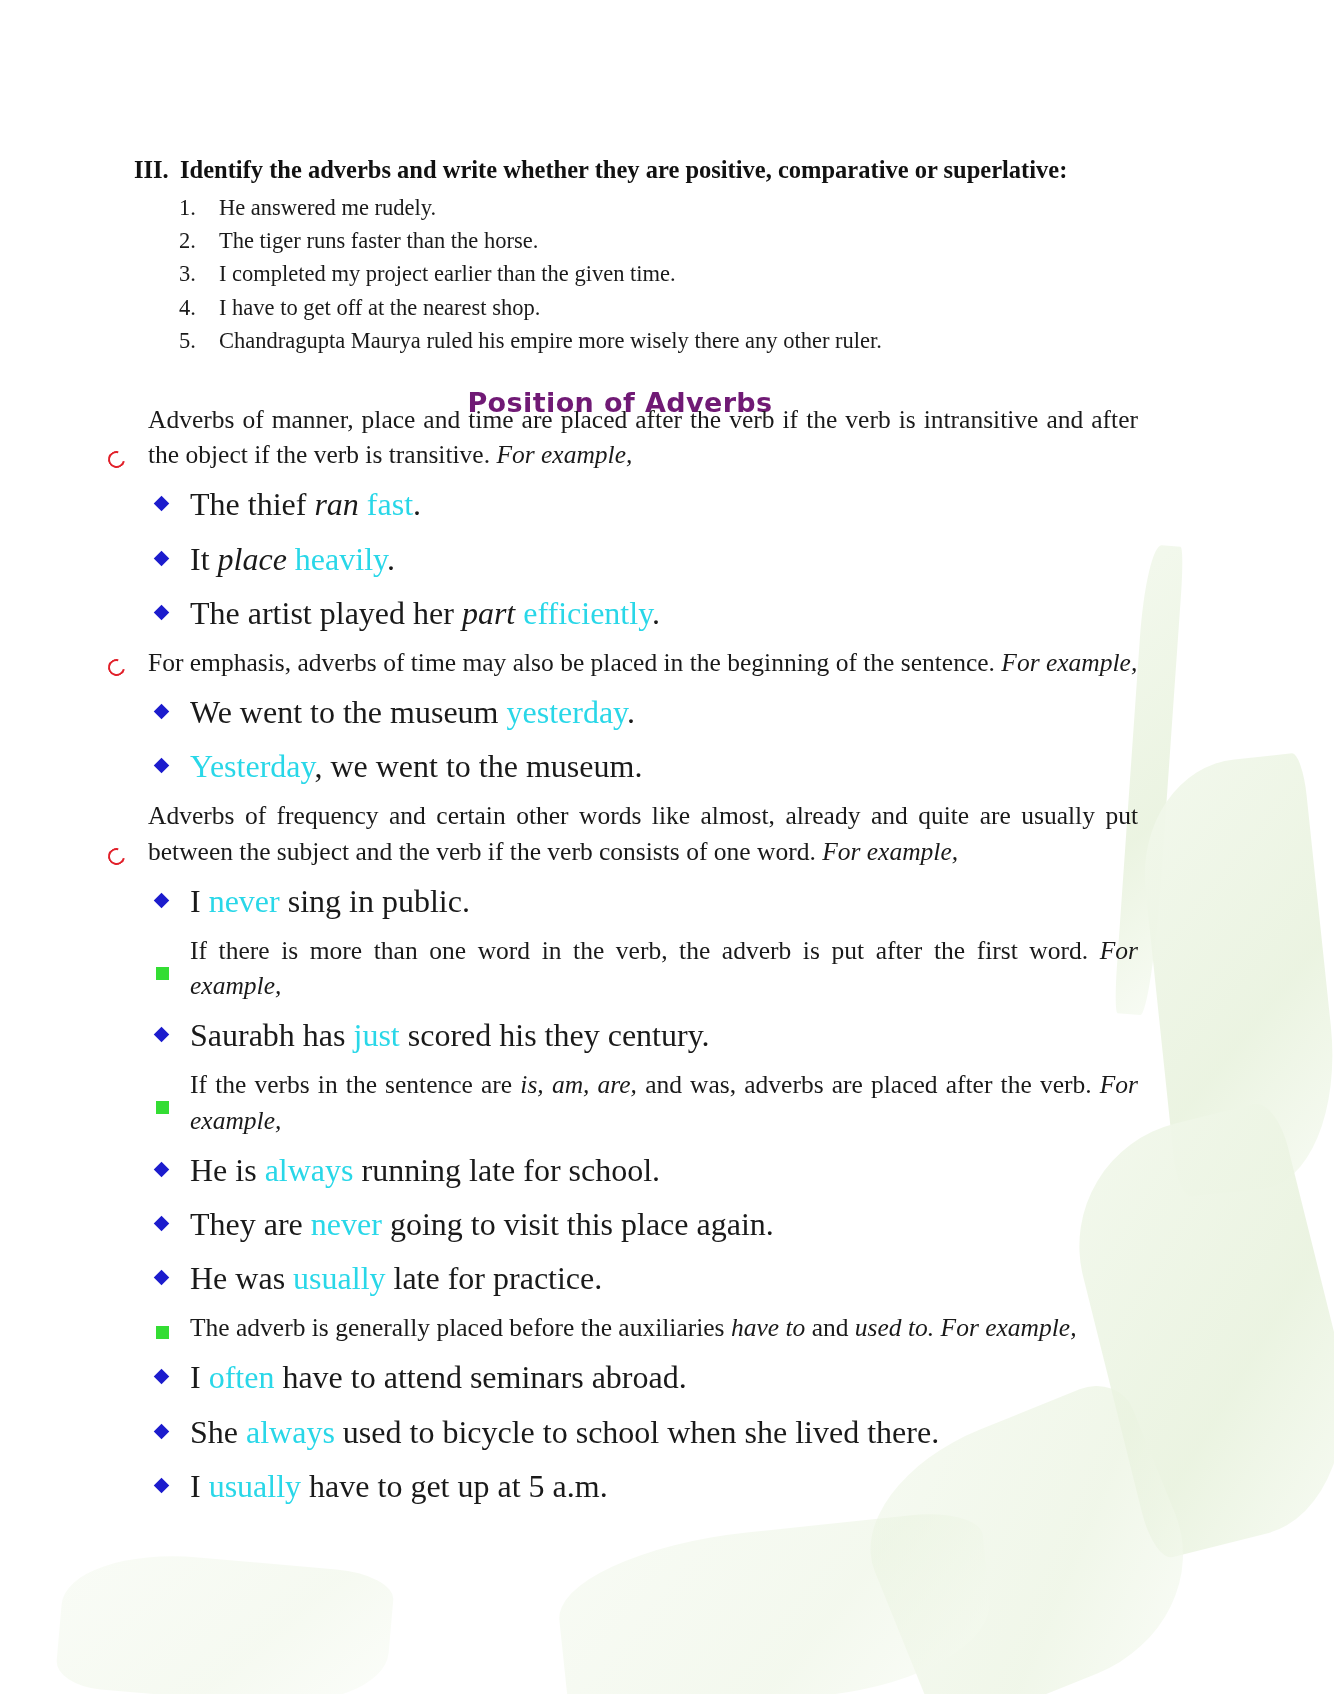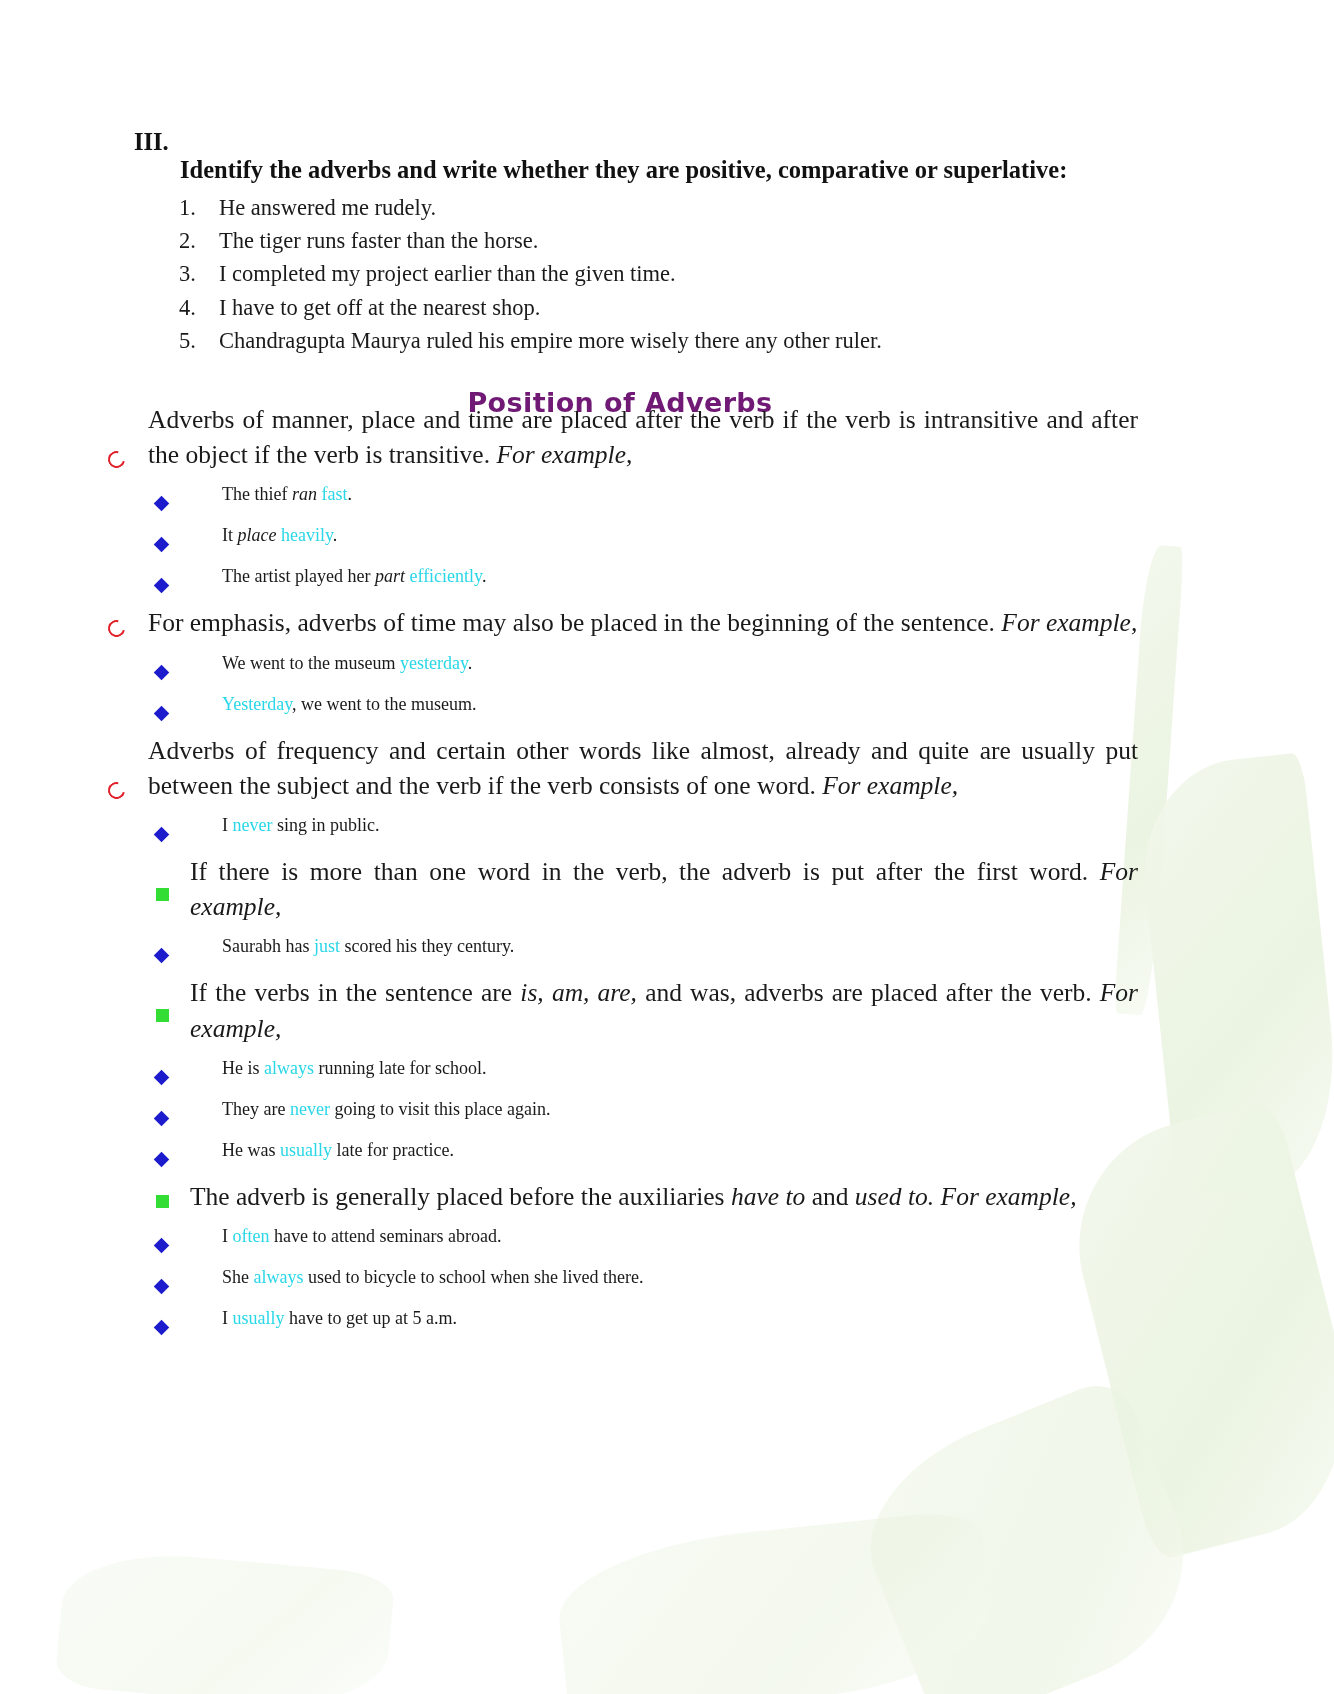--- a/index.html
+++ b/index.html
@@ -72,21 +72,21 @@
 
   
   .exercise {
     position: absolute;
     left: 134px;
     top: 126px;
     width: 990px;
   }
   .ex-head {
     display: flex;
-    align-items: flex-start;
+    align-items: flex-end;
     font-weight: bold;
     font-size: 24.5px;
     line-height: 1.32;
     color: #111;
   }
   .ex-num {
     flex: 0 0 auto;
     width: 46px;
   }
   .ex-title {
@@ -177,23 +177,22 @@
   }
   .diamond {
     display: inline-block;
     width: 11px;
     height: 11px;
     background: #1c1ccd;
     transform: rotate(45deg);
   }
   .lv2 > .txt {
     flex: 1 1 auto;
-    font-size: 18px;
+    font-size: 32px;
     line-height: 1.38;
-    margin-left: 32px;
   }
 
   
   .lv2g {
     display: flex;
     align-items: center;
     margin: 10px 0 10px 0;
     padding-left: 48px;
   }
   .lv2g > .bul {

